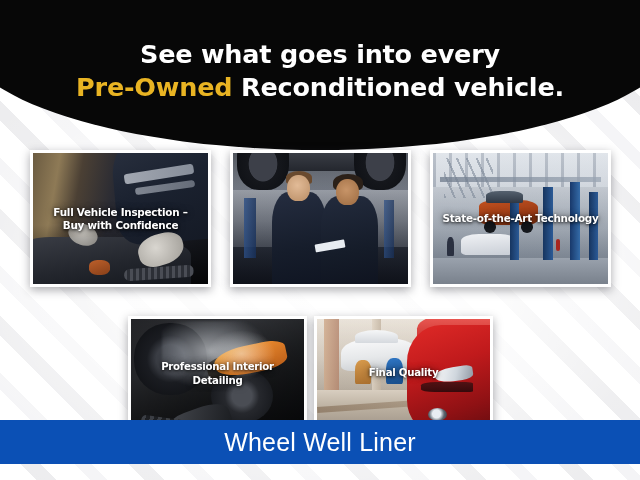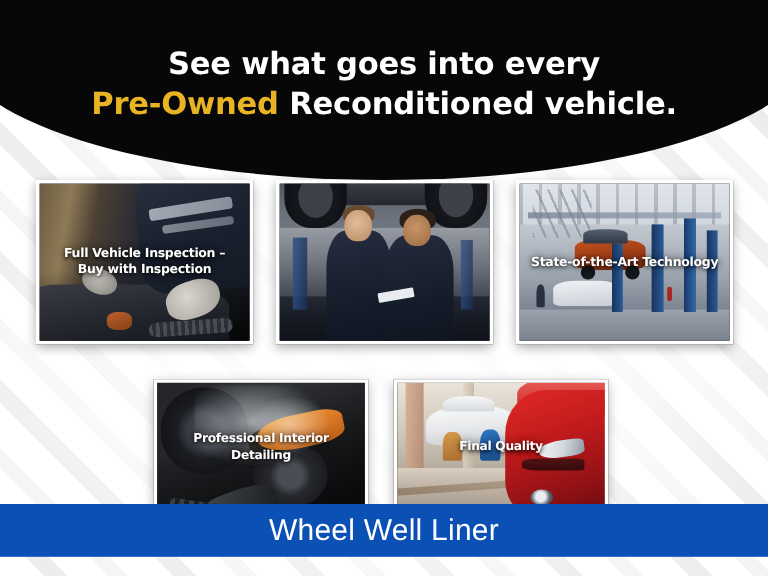--- a/index.html
+++ b/index.html
@@ -91,21 +91,21 @@
   .row-top {
     left: 30px;
     top: 150px;
     width: 589px;
     gap: 19px;
   }
   .row-bottom {
     left: 128px;
     top: 316px;
     width: 406px;
-    gap: 21px;
+    gap: 7px;
   }
 
   .card {
     position: relative;
     background: #1b1b1b;
     border: 3px solid #ffffff;
     box-sizing: border-box;
     box-shadow: 0 3px 9px rgba(40,40,50,0.40);
     overflow: hidden;
   }
@@ -481,21 +481,21 @@
         <div class="torso"></div>
         <div class="stripe-a"></div>
         <div class="stripe-b"></div>
         <div class="glove"></div>
         <div class="glove2"></div>
         <div class="hose"></div>
         <div class="orange"></div>
       </div>
       <div class="card-caption">
         <span>Full Vehicle Inspection –</span><br>
-        <span>Buy with Inspection</span>
+        <span>Buy with Confidence</span>
       </div>
     </div>
 
     <div class="card">
       <div class="card-photo ph-technicians">
         <div class="bay"></div>
         <div class="lift-post"></div>
         <div class="lift-post2"></div>
         <div class="underbody"></div>
         <div class="tire-l"></div>

